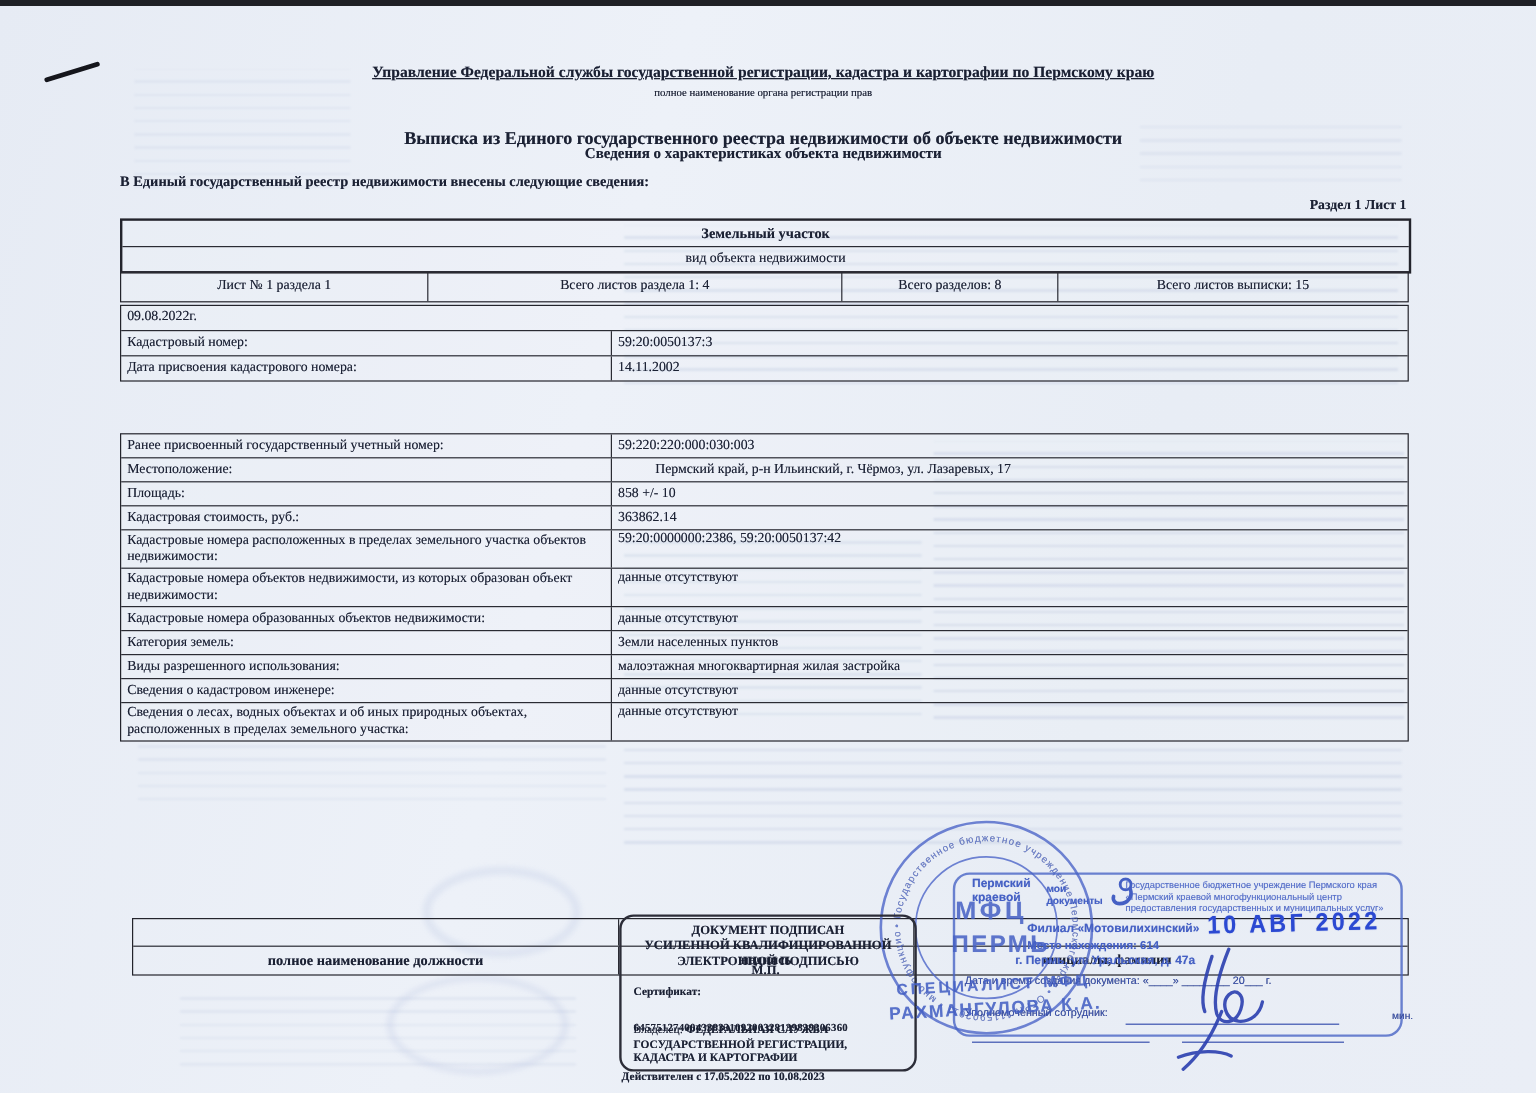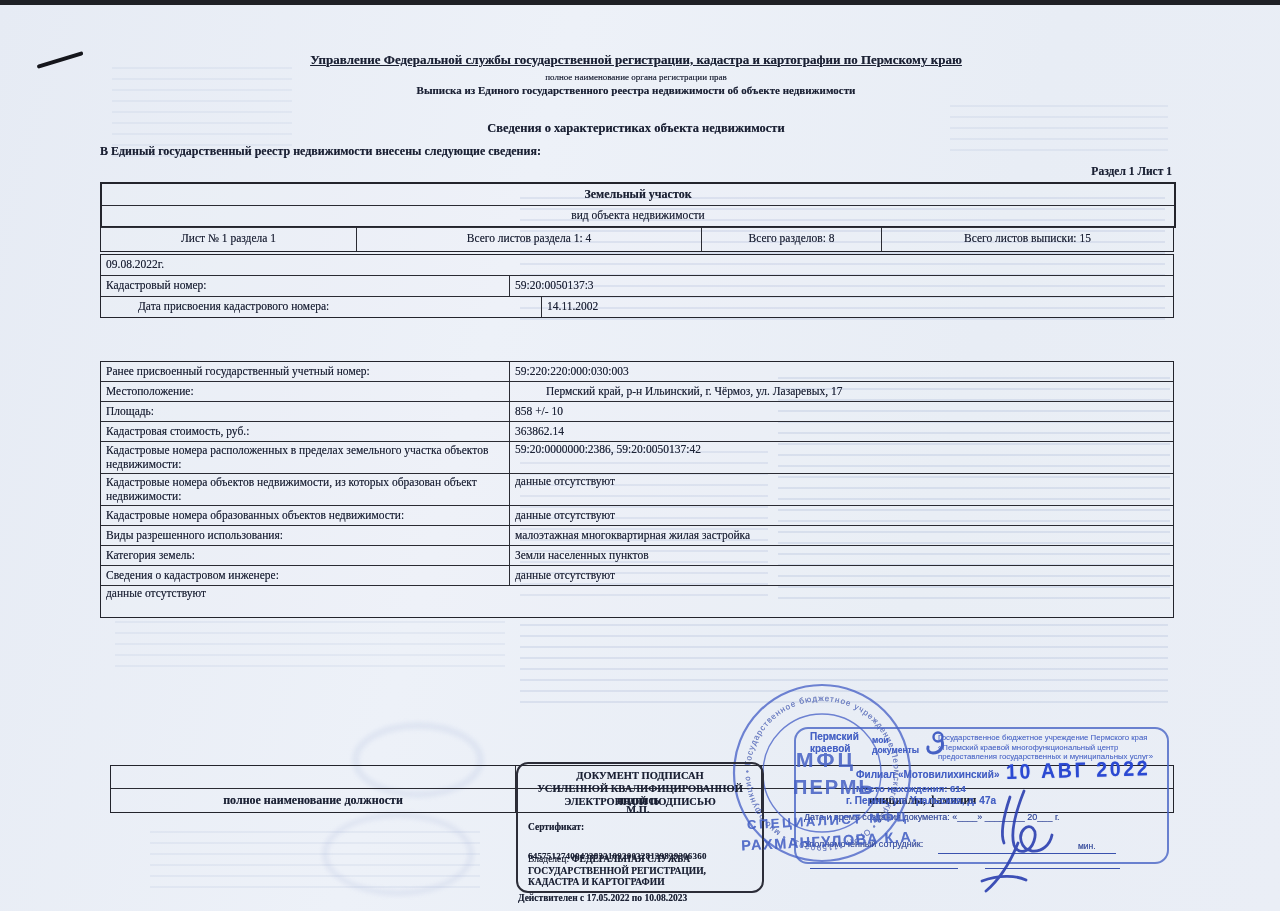--- a/index.html
+++ b/index.html
@@ -47,21 +47,21 @@
   <div class="ghost" style="left:520px;top:615px;width:648px;height:96px;opacity:.5;"></div>
   <div class="ghost" style="left:115px;top:612px;width:390px;height:58px;opacity:.3;"></div>
   <div class="ghost" style="left:112px;top:58px;width:180px;height:105px;opacity:.28;"></div>
   <div class="ghost" style="left:950px;top:96px;width:218px;height:62px;opacity:.32;"></div>
   <div class="ghost" style="left:150px;top:822px;width:330px;height:66px;opacity:.3;"></div>
   <div class="gcirc" style="left:352px;top:722px;width:118px;height:62px;border:7px solid rgba(130,152,205,.13);"></div>
   <div class="gcirc" style="left:322px;top:812px;width:140px;height:72px;border:6px solid rgba(130,152,205,.12);"></div>
 
   <div class="abs center" style="left:100px;top:52px;width:1072px;font-size:13px;font-weight:700;text-decoration:underline;">Управление Федеральной службы государственной регистрации, кадастра и картографии по Пермскому краю</div>
   <div class="abs center" style="left:100px;top:72px;width:1072px;font-size:9px;">полное наименование органа регистрации прав</div>
-  <div class="abs center" style="left:100px;top:84px;width:1072px;font-size:11px;font-weight:600;">Выписка из Единого государственного реестра недвижимости об объекте недвижимости</div>
+  <div class="abs center" style="left:100px;top:108px;width:1072px;font-size:15px;font-weight:600;">Выписка из Единого государственного реестра недвижимости об объекте недвижимости</div>
   <div class="abs center" style="left:100px;top:121px;width:1072px;font-size:12.5px;font-weight:600;">Сведения о характеристиках объекта недвижимости</div>
   <div class="abs" style="left:100px;top:144px;font-size:12px;font-weight:700;">В Единый государственный реестр недвижимости внесены следующие сведения:</div>
   <div class="abs" style="left:1000px;top:165px;width:172px;text-align:right;font-size:11.5px;font-weight:600;">Раздел 1 Лист 1</div>
 
   <div class="tbl" style="left:100px;top:182px;width:1072px;border-width:2px;">
     <div class="trow h21">
         <div class="tcell ccell" style="flex:1;font-weight:600;font-size:12px;">Земельный участок</div>
       </div>
     <div class="trow h20">
         <div class="tcell ccell" style="flex:1;">вид объекта недвижимости</div>
@@ -79,21 +79,21 @@
 
   <div class="tbl" style="left:100px;top:254px;width:1072px;">
     <div class="trow h20">
         <div class="tcell" style="flex:1;">09.08.2022г.</div>
       </div>
     <div class="trow h20">
       <div class="tcell" style="width:408px;">Кадастровый номер:</div>
       <div class="tcell" style="flex:1;">59:20:0050137:3</div>
     </div>
     <div class="trow h20">
-      <div class="tcell" style="width:408px;margin-left:32px;">Дата присвоения кадастрового номера:</div>
+      <div class="tcell" style="width:408px;">Дата присвоения кадастрового номера:</div>
       <div class="tcell" style="flex:1;">14.11.2002</div>
     </div>
   </div>
 
   <div class="tbl" style="left:100px;top:361px;width:1072px;">
     <div class="trow h19">
       <div class="tcell" style="width:408px;">Ранее присвоенный государственный учетный номер:</div>
       <div class="tcell" style="flex:1;">59:220:220:000:030:003</div>
     </div>
     <div class="trow h19">
@@ -114,32 +114,33 @@
     </div>
     <div class="trow h31">
       <div class="tcell" style="width:408px;">Кадастровые номера объектов недвижимости, из которых образован объект недвижимости:</div>
       <div class="tcell" style="flex:1;align-items:flex-start;">данные отсутствуют</div>
     </div>
     <div class="trow h19">
       <div class="tcell" style="width:408px;">Кадастровые номера образованных объектов недвижимости:</div>
       <div class="tcell" style="flex:1;">данные отсутствуют</div>
     </div>
     <div class="trow h19">
+      <div class="tcell" style="width:408px;">Категория земель:</div>
+      <div class="tcell" style="flex:1;">Земли населенных пунктов</div>
+    </div>
+    <div class="trow h19">
       <div class="tcell" style="width:408px;">Виды разрешенного использования:</div>
       <div class="tcell" style="flex:1;">малоэтажная многоквартирная жилая застройка</div>
     </div>
     <div class="trow h19">
-      <div class="tcell" style="width:408px;">Категория земель:</div>
-      <div class="tcell" style="flex:1;">Земли населенных пунктов</div>
-    </div>
-    <div class="trow h19">
       <div class="tcell" style="width:408px;">Сведения о кадастровом инженере:</div>
       <div class="tcell" style="flex:1;">данные отсутствуют</div>
     </div>
     <div class="trow h31">
+      <div class="tcell" style="width:408px;">Сведения о лесах, водных объектах и об иных природных объектах, расположенных в пределах земельного участка:</div>
       <div class="tcell" style="flex:1;align-items:flex-start;">данные отсутствуют</div>
     </div>
   </div>
 
   <div class="tbl" style="left:110px;top:765px;width:1062px;border-width:1.5px;background:none;">
     <div class="trow h22">
       <div class="tcell" style="width:404px;"></div>
       <div class="tcell" style="width:246px;"></div>
       <div class="tcell" style="flex:1;"></div>
     </div>
@@ -188,21 +189,21 @@
   <div class="abs blue" style="left:938px;top:733px;width:222px;font-size:7.8px;line-height:9.6px;opacity:.9;z-index:5;">Государственное бюджетное учреждение Пермского края «Пермский краевой многофункциональный центр предоставления государственных и муниципальных услуг»</div>
   <div class="abs blue" style="left:856px;top:769px;font-size:10px;font-weight:700;z-index:5;">Филиал «Мотовилихинский»</div>
   <div class="abs blue" style="left:856px;top:783px;font-size:9.5px;font-weight:600;z-index:5;">Место нахождения: 614</div>
   <div class="abs blue" style="left:846px;top:795px;font-size:10px;font-weight:700;z-index:5;">г. Пермь, ул. Уральская, д. 47а</div>
   <div class="abs" style="left:804px;top:812px;z-index:5;font-family:'Liberation Sans',sans-serif;font-size:9px;color:#3a52ae;">
     <span>Дата и время создания документа:</span>
     <span>«____» ________ 20___ г.</span>
   </div>
   <div class="abs" style="left:804px;top:839px;z-index:5;font-family:'Liberation Sans',sans-serif;font-size:9px;color:#3a52ae;">Уполномоченный сотрудник:</div>
   <div class="abs" style="left:938px;top:853px;width:178px;height:1.2px;background:#3a52ae;z-index:5;"></div>
-  <div class="abs" style="left:1078px;top:841px;z-index:5;font-family:'Liberation Sans',sans-serif;font-size:8.5px;color:#3a52ae;">мин.</div>
+  <div class="abs" style="left:1160px;top:841px;z-index:5;font-family:'Liberation Sans',sans-serif;font-size:8.5px;color:#3a52ae;">мин.</div>
   <div class="abs" style="left:810px;top:868px;width:148px;height:1.2px;background:#3a52ae;z-index:5;"></div>
   <div class="abs" style="left:985px;top:868px;width:135px;height:1.2px;background:#3a52ae;z-index:5;"></div>
 
   <div class="abs blue" style="left:747px;top:813px;font-size:13px;font-weight:700;letter-spacing:2.5px;transform:rotate(-3deg);opacity:.88;z-index:6;">СПЕЦИАЛИСТ  МФЦ</div>
   <div class="abs blue" style="left:741px;top:833px;font-size:14.5px;font-weight:700;letter-spacing:1.5px;transform:rotate(-3deg);opacity:.88;z-index:6;">РАХМАНГУЛОВА  К.А.</div>
 
   <div class="abs" style="left:1006px;top:760px;font-family:'Liberation Sans',sans-serif;font-size:21px;font-weight:700;
               letter-spacing:3px;color:#2b49d2;transform:rotate(-1.5deg) scaleX(.92);transform-origin:left;
               text-shadow:0 0 1px rgba(43,73,210,.5);z-index:6;">10 АВГ 2022</div>
 

